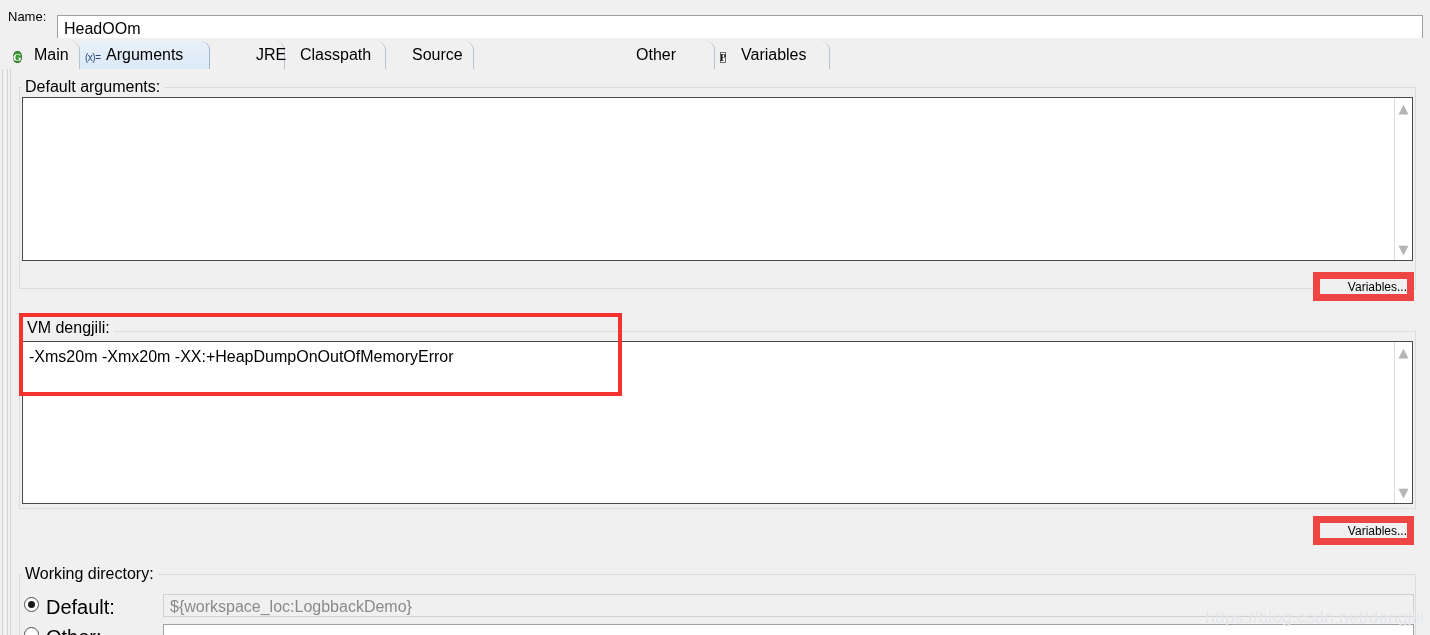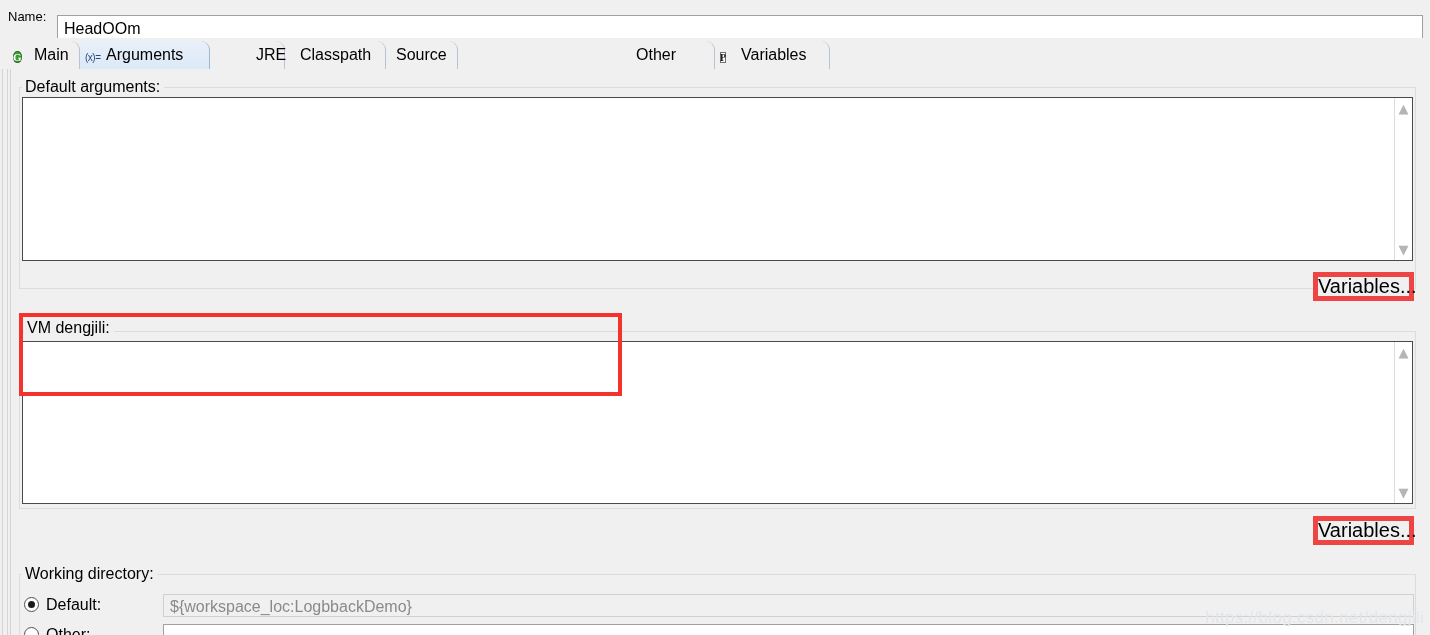--- a/index.html
+++ b/index.html
@@ -231,29 +231,29 @@
     line-height: 17px;
     font-family: "DejaVu Sans", sans-serif;
   }
   .sb-up { top: 2px; }
   .sb-down { bottom: 2px; }
 
   
   .btn {
     position: absolute;
     background: #f0f0f0;
-    border: 5px solid #ef4444;
-    box-sizing: border-box;
-    font-size: 20px;
+    border: 7px solid #ef4444;
+    box-sizing: border-box;
+    font-size: 12px;
     color: #000;
     text-align: center;
     white-space: nowrap;
     display: flex;
     align-items: center;
-    justify-content: flex-start;
+    justify-content: flex-end;
   }
 
   
   #red-box {
     position: absolute;
     border: 4px solid #f4332f;
     box-sizing: border-box;
     background: transparent;
     pointer-events: none;
   }
@@ -270,21 +270,21 @@
   .radio-outer.checked:after {
     content: "";
     position: absolute;
     left: 3px; top: 3px;
     width: 7px; height: 7px;
     border-radius: 50%;
     background: #1a1a1a;
   }
   .radio-label {
     position: absolute;
-    font-size: 16px;
+    font-size: 20px;
     color: #000;
     white-space: nowrap;
     text-align: right;
   }
   .readonly-field {
     position: absolute;
     background: #f0f0f0;
     border: 1px solid #d0d0d0;
     box-sizing: border-box;
   }
@@ -331,21 +331,21 @@
   <div class="tab" style="left:230px; width:55px;justify-content:space-between;">
     <span class="tab-icon"><span class="ic-jre"></span></span>
     <span class="tab-label">JRE</span>
   </div>
 
   <div class="tab" style="left:274px; width:112px;">
     <span class="tab-icon"><span class="ic-classpath"></span></span>
     <span class="tab-label">Classpath</span>
   </div>
 
-  <div class="tab" style="left:370px; width:88px;text-align:center;">
+  <div class="tab" style="left:386px; width:88px;text-align:center;">
     <span class="tab-icon"><span class="ic-source"></span></span>
     <span class="tab-label">Source</span>
   </div>
 
 
   <div class="tab" style="left:610px; width:105px;">
     <span class="tab-icon"><span class="ic-common"></span></span>
     <span class="tab-label">Other</span>
   </div>
 
@@ -374,20 +374,21 @@
   </div>
 
   <div class="btn" style="left:1313px; top:203px; width:101px; height:29px;">
     <span>Variables...</span>
   </div>
 
   <div class="group" style="left:19px; top:262px; width:1397px; height:178px;"></div>
   <span class="group-label" style="left:24px; top:251px;">VM dengjili:</span>
 
   <div class="textarea" style="left:22px; top:272px; width:1391px; height:163px;">
+    <span class="textarea-text">-Xms20m -Xmx20m -XX:+HeapDumpOnOutOfMemoryError</span>
     <div class="scrollbar">
       <span class="sb-arrow sb-up">▲</span>
       <span class="sb-arrow sb-down">▼</span>
     </div>
   </div>
 
   <div class="btn" style="left:1313px; top:447px; width:101px; height:29px;">
     <span>Variables...</span>
   </div>
 

